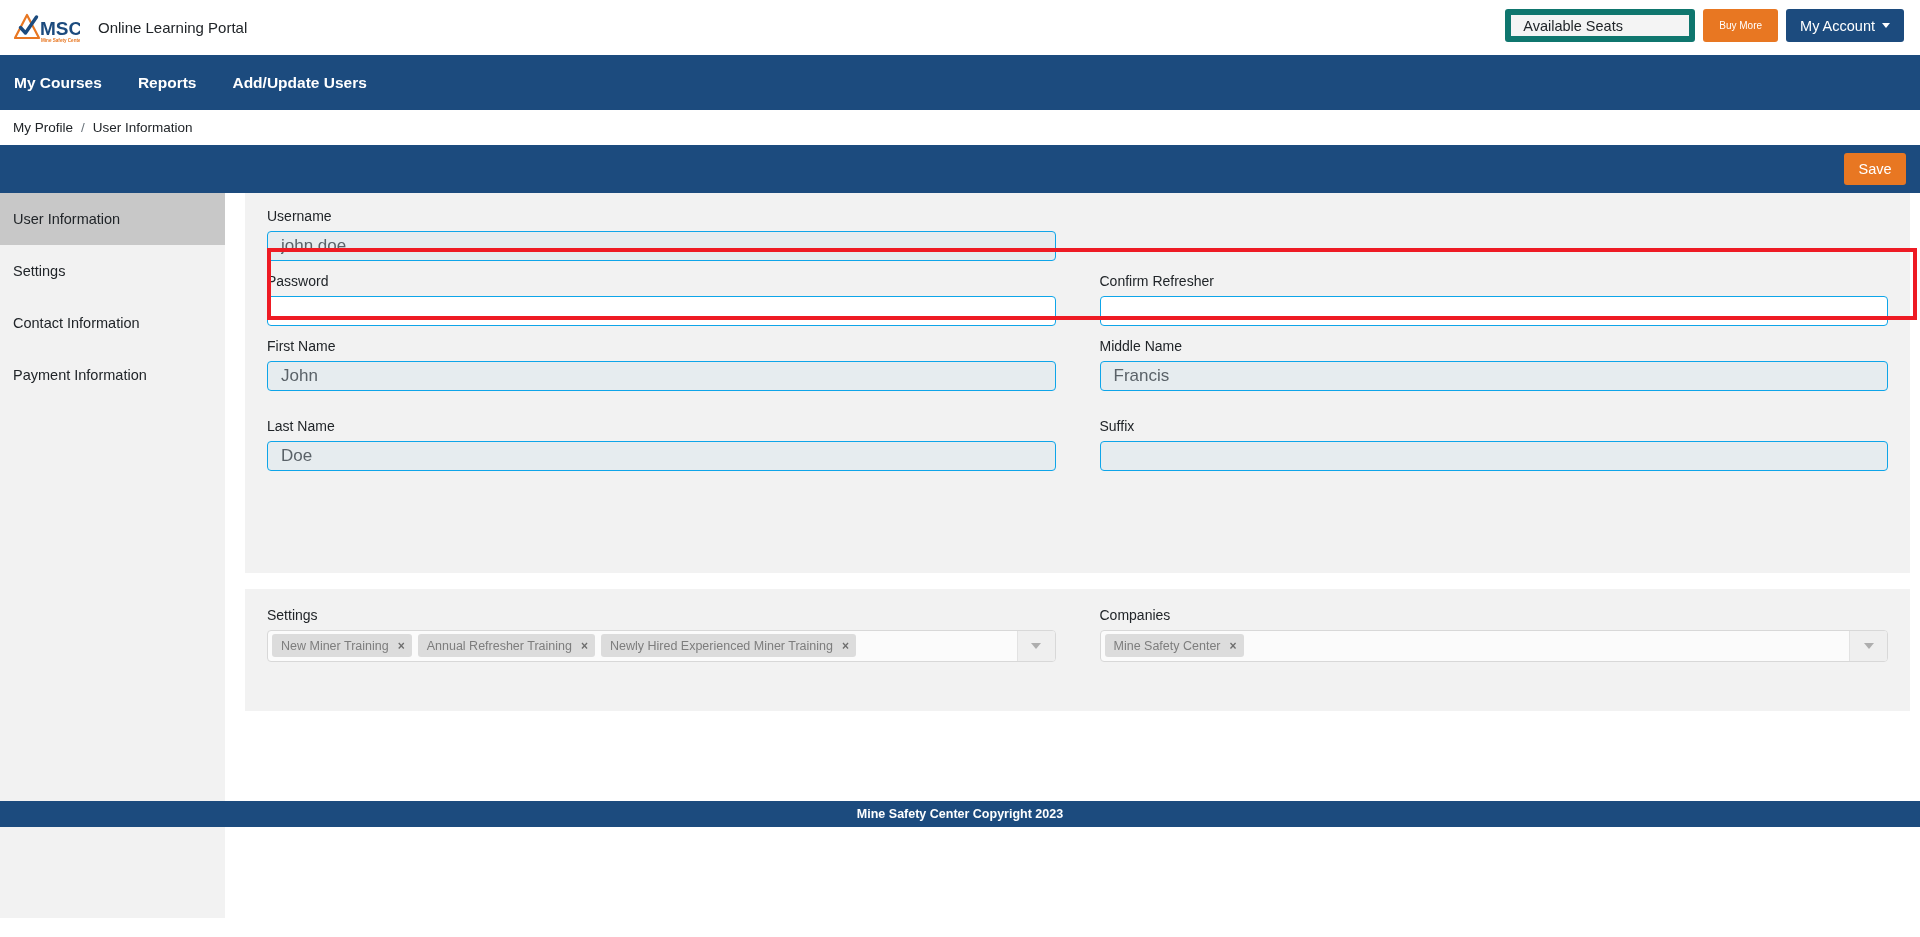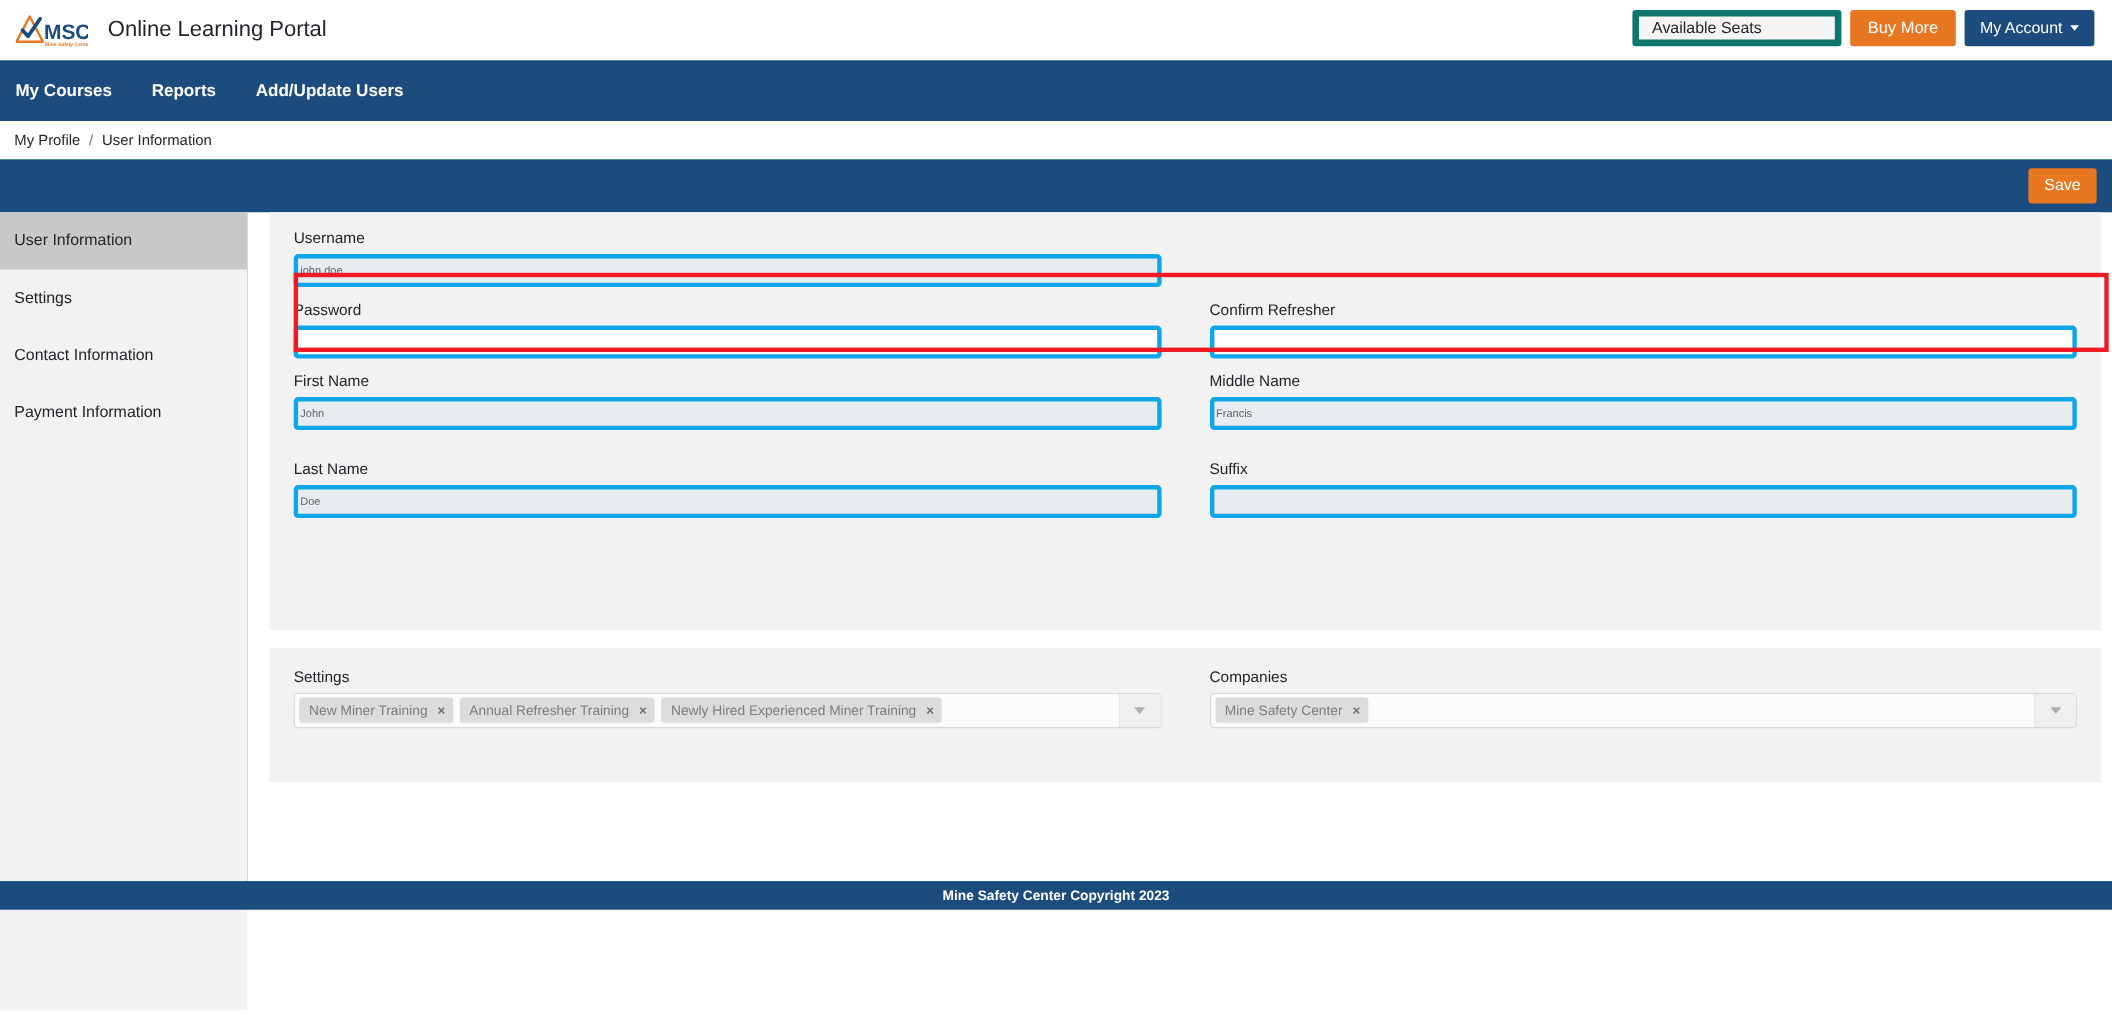--- a/index.html
+++ b/index.html
@@ -38,21 +38,21 @@
   }
 
   .logo {
     width: 66px;
     height: 34px;
     position: relative;
     display: block;
   }
 
   .brand-title {
-    font-size: 20px;
+    font-size: 15px;
     color: #212529;
     margin-left: 18px;
     white-space: nowrap;
   }
 
   .header-right {
     position: absolute;
     right: 16px;
     top: 9px;
     display: flex;
@@ -73,21 +73,21 @@
     color: #212529;
     white-space: nowrap;
   }
 
   .btn-buy {
     height: 33px;
     background: #e87722;
     color: #ffffff;
     border: none;
     border-radius: 3px;
-    font-size: 15px;
+    font-size: 10px;
     padding: 0 16px;
     font-family: "Liberation Sans", sans-serif;
     cursor: pointer;
     white-space: nowrap;
   }
 
   .btn-account {
     height: 33px;
     background: #1c4b7e;
     color: #ffffff;
@@ -234,24 +234,24 @@
     font-size: 14px;
     color: #212529;
     margin-bottom: 7px;
     display: block;
     white-space: nowrap;
   }
 
   .field-input {
     width: 100%;
     height: 30px;
-    border: 4px solid #0ea5e9;
+    border: 1px solid #0ea5e9;
     border-radius: 4px;
-    font-size: 10px;
-    padding: 0 2px;
+    font-size: 17px;
+    padding: 0 13px;
     font-family: "Liberation Sans", sans-serif;
     color: #495057;
     outline: none;
   }
 
   .field-input.disabled {
     background: #e6ecef;
     color: #5a6268;
   }
 

